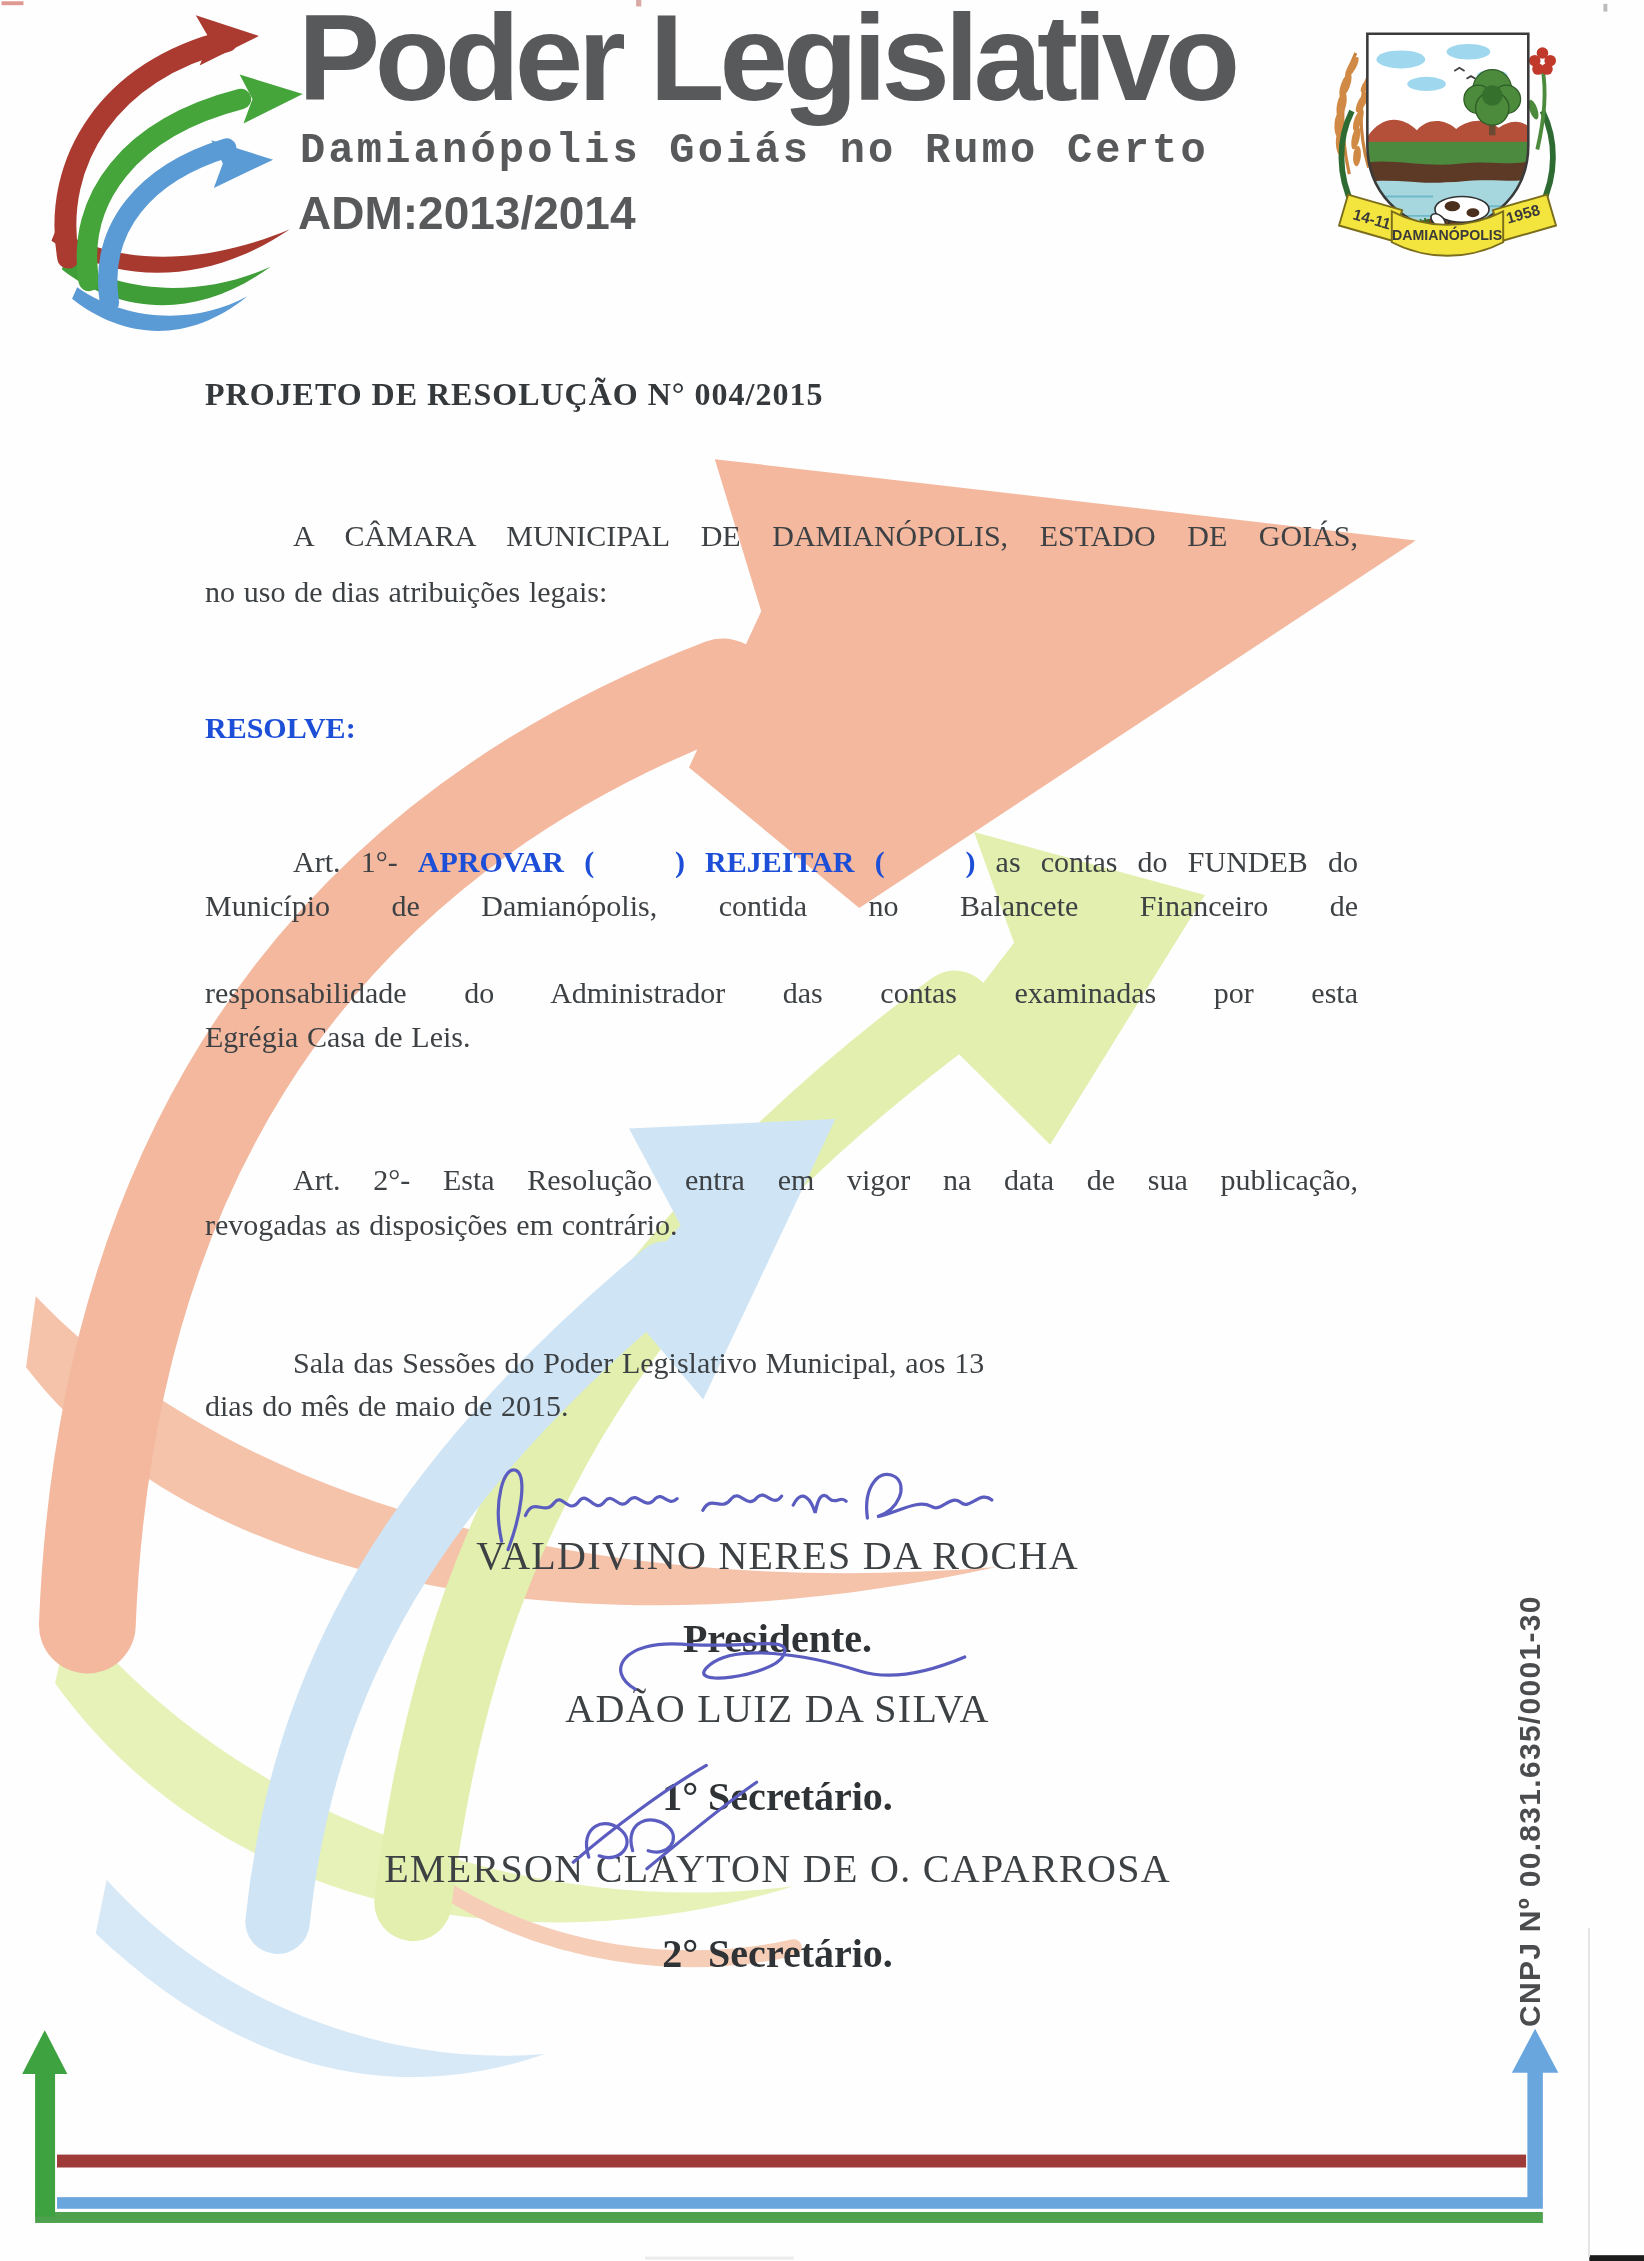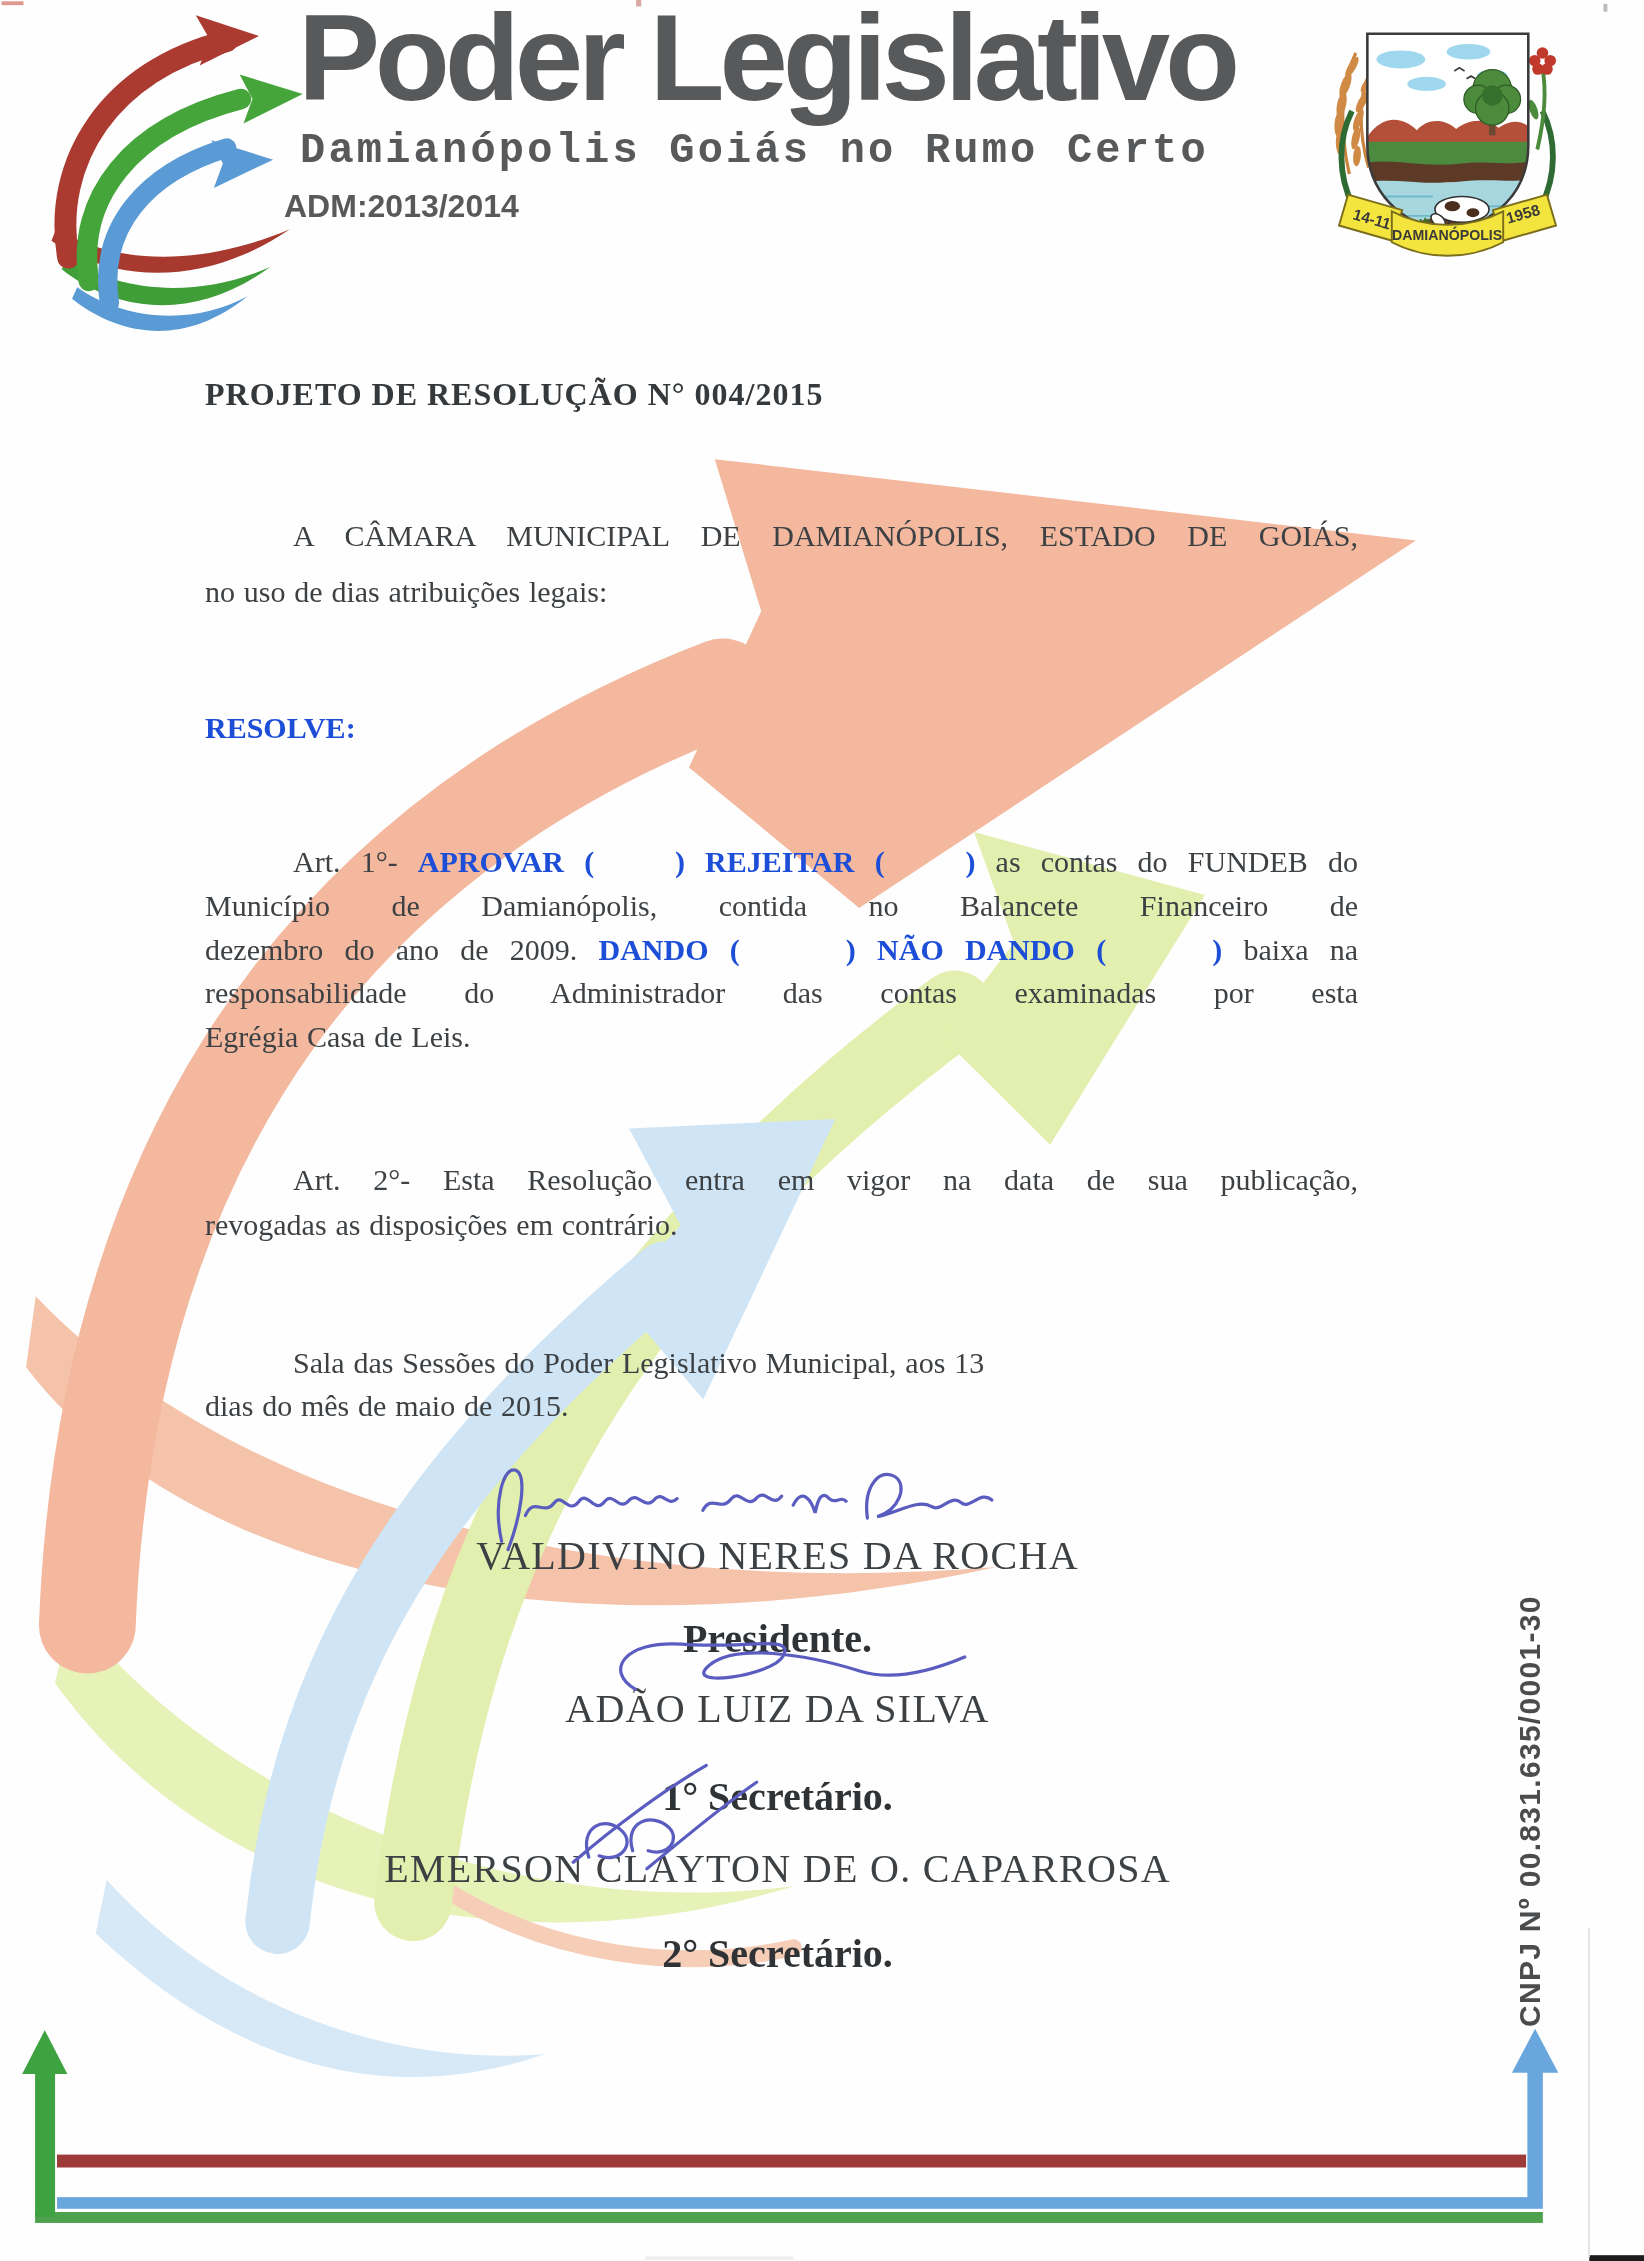--- a/index.html
+++ b/index.html
@@ -15,22 +15,22 @@
   .txt { position:absolute; z-index:2; }
   .brand-title {
     left:298px; top:-3.9px; font-family:"Liberation Sans", sans-serif;
     font-weight:bold; font-size:123px; letter-spacing:-5.2px; color:#58595b; line-height:1;
   }
   .brand-subtitle {
     left:300px; top:130px; font-family:Liberation Mono, monospace;
     font-weight:bold; font-size:42px; letter-spacing:3.2px; color:#58595b; line-height:1;
   }
   .brand-adm {
-    left:284px; top:190px; font-family:"Liberation Sans", sans-serif;
-    font-weight:bold; font-size:32px; letter-spacing:0px; color:#58595b; line-height:1;
+    left:298px; top:190px; font-family:"Liberation Sans", sans-serif;
+    font-weight:bold; font-size:46px; letter-spacing:0px; color:#58595b; line-height:1;
   }
   .doc-title { left:205px; top:376px; font-weight:bold; font-size:32px; letter-spacing:1px; color:#35393c; }
   .bline { position:absolute; left:205px; width:1153px; font-size:30px; line-height:1.15; z-index:2; word-spacing:1.3px; }
   .just { text-align:justify; text-align-last:justify; }
   .ind  { text-indent:88px; }
   .bold { font-weight:bold; color:#1d4ed8; }
   .cline { position:absolute; left:202px; width:1151px; text-align:center; font-size:40px; z-index:2; }
   .sig-name { letter-spacing:1.3px; }
   .sig-role { font-weight:bold; color:#2f3336;margin-top:43px; }
   .cnpj {
@@ -196,22 +196,20 @@
 
   <div class="txt doc-title">PROJETO DE RESOLUÇÃO N° 004/2015</div>
 
   <div class="bline just ind" style="top:519px">A CÂMARA MUNICIPAL DE DAMIANÓPOLIS, ESTADO DE GOIÁS,</div>
   <div class="bline" style="top:575px">no uso de dias atribuições legais:</div>
 
   <div class="bline bold" style="top:711px">RESOLVE:</div>
 
   <div class="bline just ind" style="top:845px"><span>Art. 1°- </span><b class="bold">APROVAR (&nbsp;&nbsp;&nbsp;&nbsp;) REJEITAR (&nbsp;&nbsp;&nbsp;&nbsp;)</b><span> as contas do FUNDEB do</span></div>
   <div class="bline just" style="top:889px">Município de Damianópolis, contida no Balancete Financeiro de</div>
-  <div class="bline just" style="top:933px"><span>dezembro do ano de 2009. </span><b class="bold">DANDO (&nbsp;&nbsp;&nbsp;&nbsp;&nbsp;)</b>
-  <b class="bold">NÃO DANDO (&nbsp;&nbsp;&nbsp;&nbsp;&nbsp;)</b><span> baixa na</span></div>
   <div class="bline just" style="top:976px">responsabilidade do Administrador das contas examinadas por esta</div>
   <div class="bline" style="top:1020px">Egrégia Casa de Leis.</div>
 
   <div class="bline just ind" style="top:1163px">Art. 2°- Esta Resolução entra em vigor na data de sua publicação,</div>
   <div class="bline" style="top:1208px">revogadas as disposições em contrário.</div>
 
   <div class="bline ind" style="top:1346px">Sala das Sessões do Poder Legislativo Municipal, aos 13</div>
   <div class="bline" style="top:1389px">dias do mês de maio de 2015.</div>
 
   <svg class="sig-svg" style="left:490px; top:1456px" width="529" height="97" viewBox="0 0 820 150">

